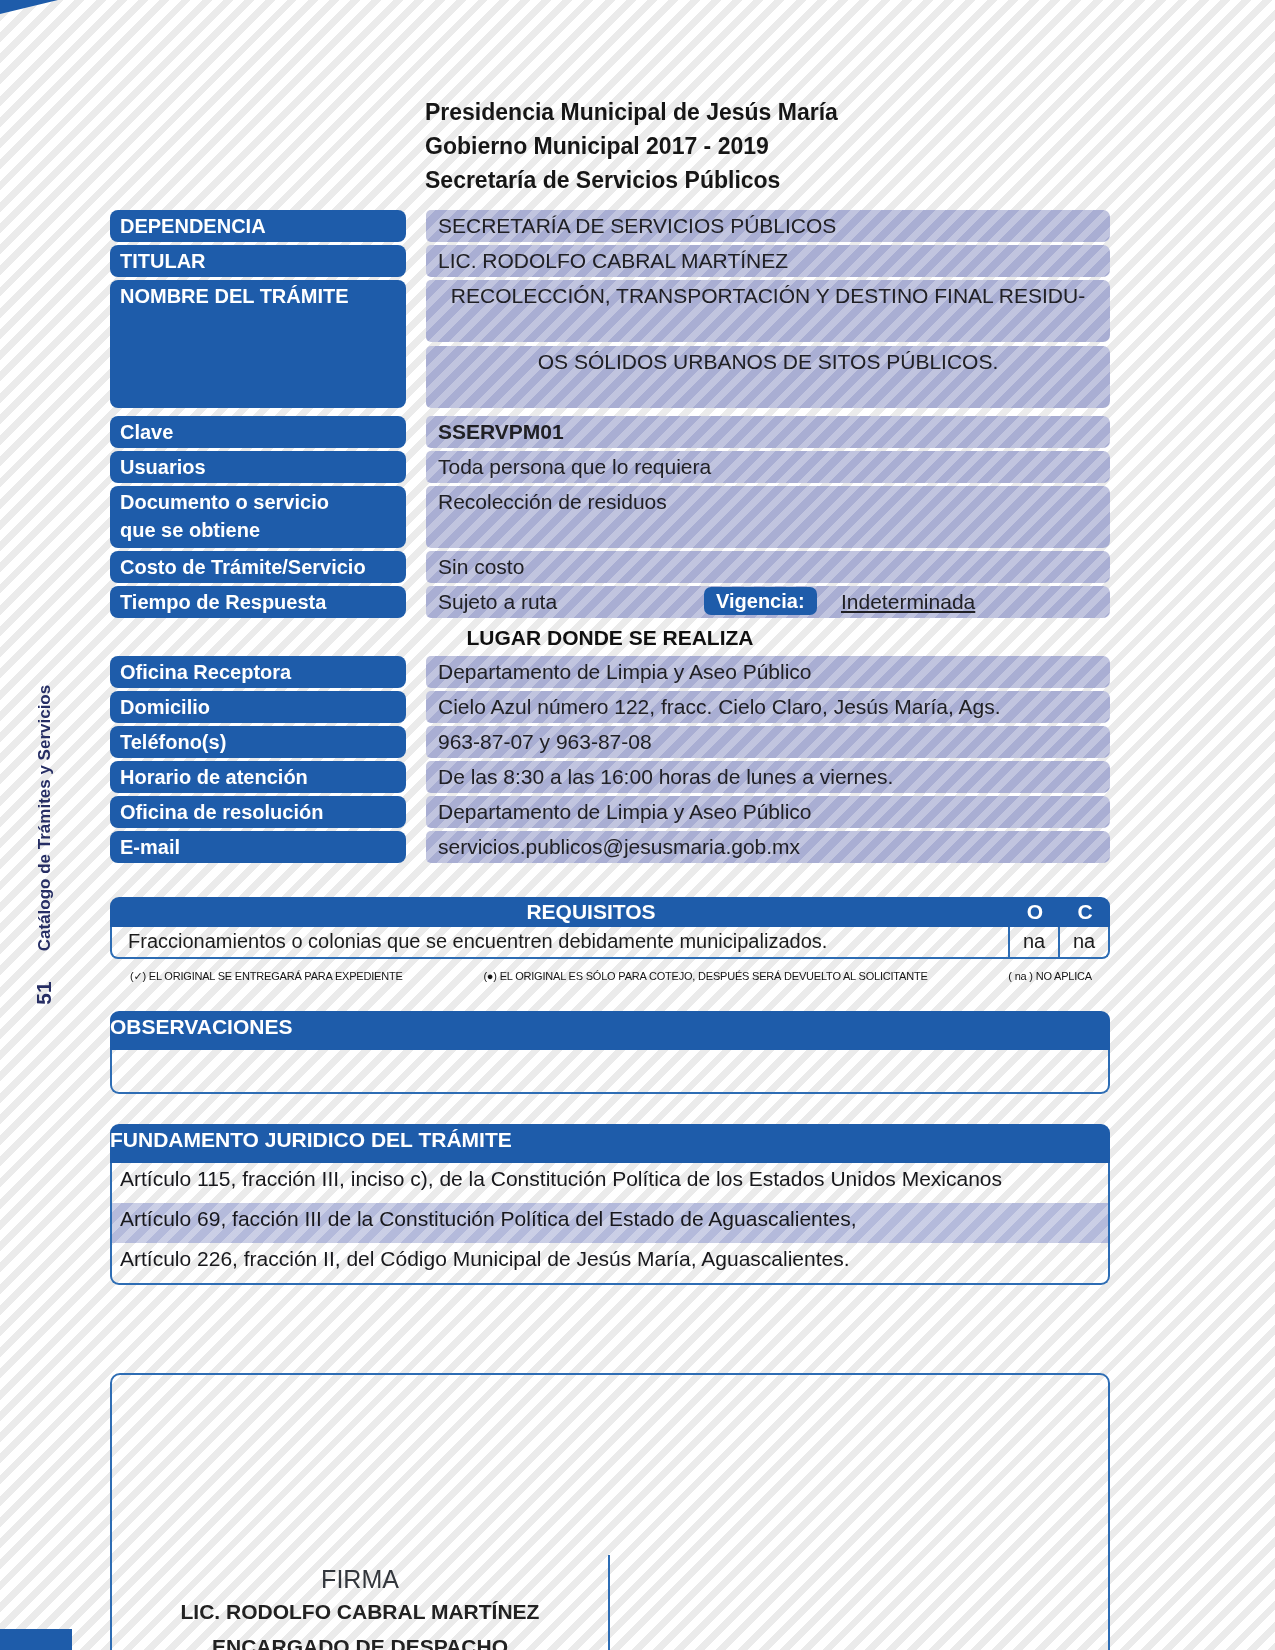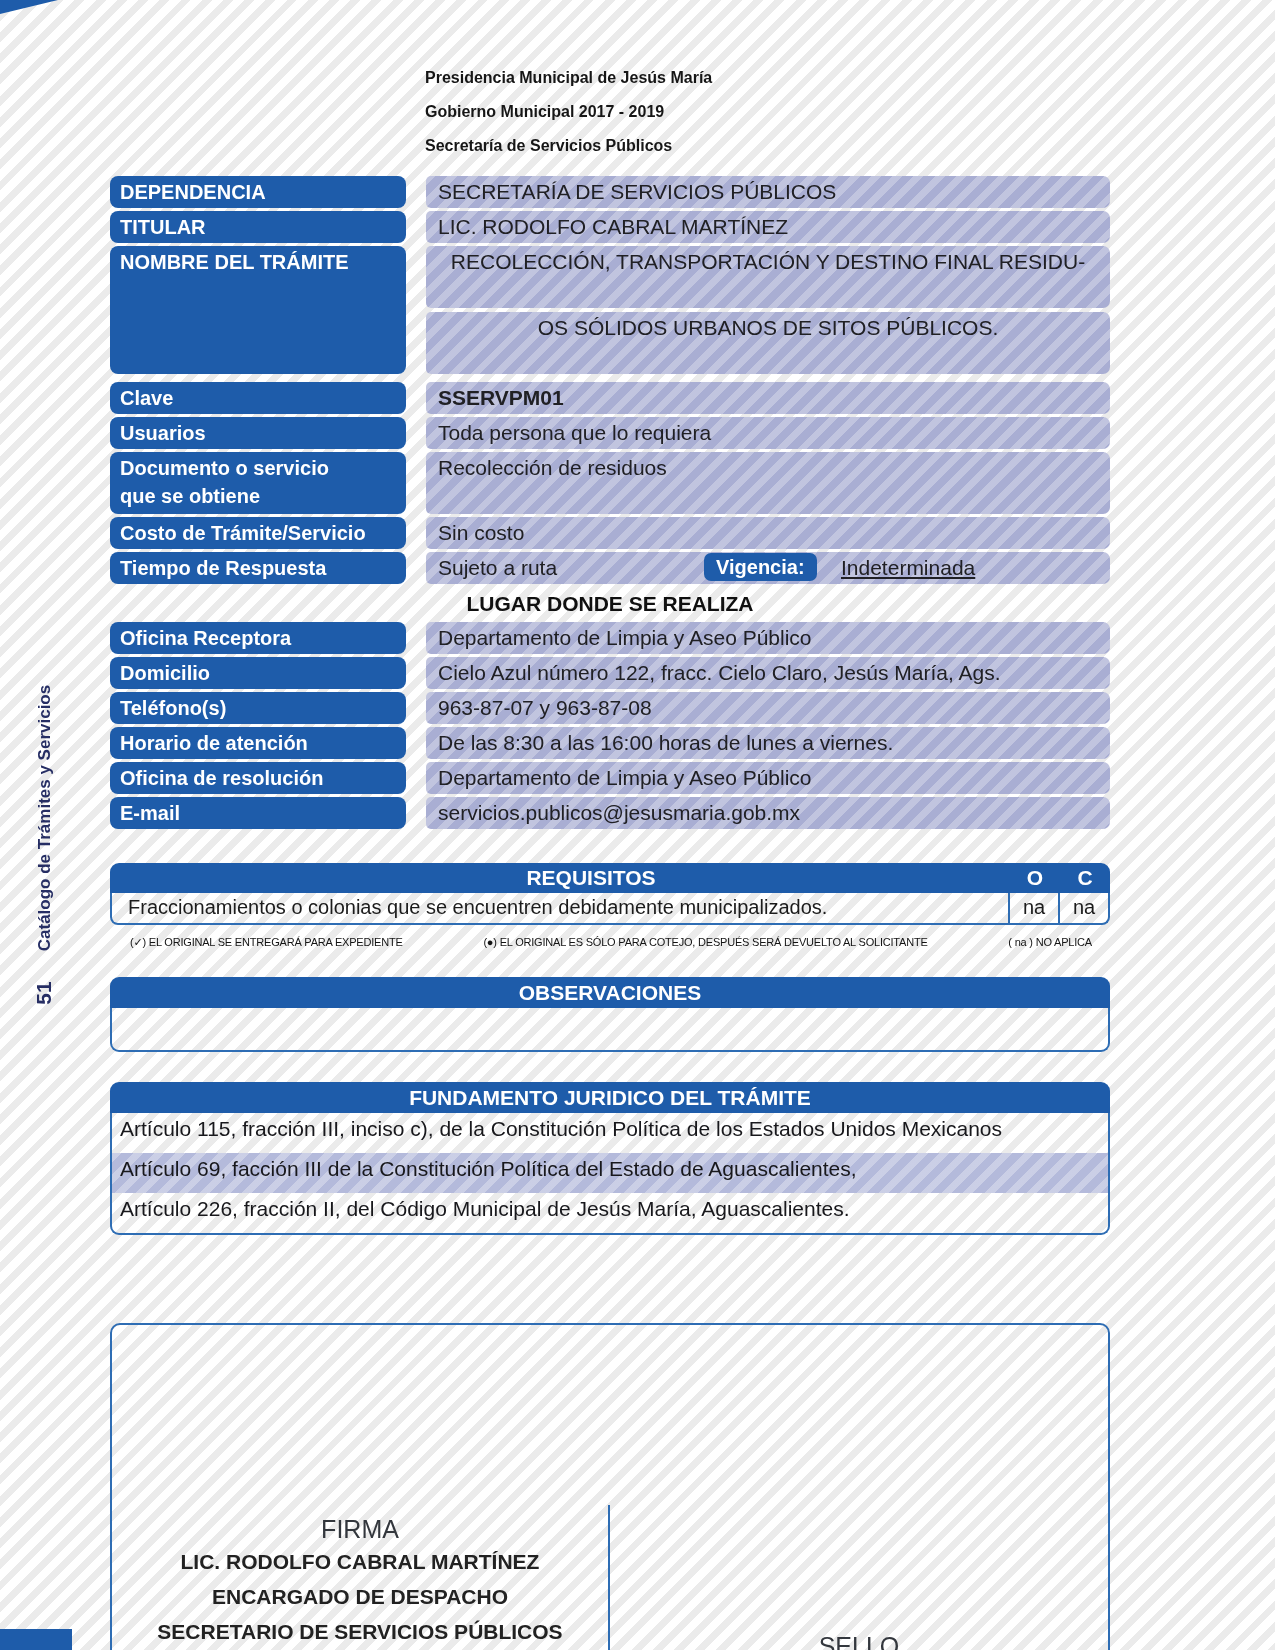--- a/index.html
+++ b/index.html
@@ -12,21 +12,21 @@
   .corner-tl { position:absolute; top:0; left:0; width:58px; height:14px;
     background:#1e5caa; clip-path:polygon(0 0,100% 0,0 100%); }
   .corner-bl { position:absolute; bottom:0; left:0; width:72px; height:21px; background:#1e5caa; }
 
   .side-title { position:absolute; left:45px; top:818px; transform:translate(-50%,-50%) rotate(-90deg);
     white-space:nowrap; font-weight:bold; font-size:17px; color:#262e64; }
   .side-num { position:absolute; left:44px; top:993px; transform:translate(-50%,-50%) rotate(-90deg);
     white-space:nowrap; font-weight:bold; font-size:21px; color:#262e64; }
 
   .content { position:absolute; left:110px; top:0; width:1000px; }
-  .doc-header { margin:61px 0 13px 315px; font-size:16px; font-weight:bold; line-height:34px; color:#161616; }
+  .doc-header { margin:95px 0 13px 315px; font-size:23px; font-weight:bold; line-height:34px; color:#161616; }
 
   .irow { display:flex; align-items:stretch; margin-bottom:3px; }
   .ilabel { flex:0 0 296px; margin-right:20px; background:#1e5caa; border-radius:8px;
     color:#fff; font-weight:bold; font-size:20px; line-height:28px; padding:2px 10px; }
   .ival { flex:1; position:relative;
     background-color:#a9aed3;
     background-image:repeating-linear-gradient(135deg, rgba(255,255,255,.28) 0 7px, rgba(255,255,255,0) 7px 15px);
     border-radius:5px 7px 7px 5px; font-size:21px; line-height:28px; padding:2px 12px; color:#202024;
     white-space:nowrap; }
   .irow.h2 .ilabel, .irow.h2 .ival, .irow.h2 .ival-stack { min-height:62px; }
@@ -48,22 +48,22 @@
   .req-row { display:flex; border:2px solid #2e6db4; border-top:none; border-radius:0 0 8px 8px;
     min-height:32px; font-size:20px; color:#1c1c1c; align-items:stretch; }
   .req-text { flex:1; padding:3px 16px; }
   .req-cell { width:50px; border-left:2px solid #2e6db4; text-align:center; padding:3px 0; }
 
   .legend { margin-top:11px; display:flex; justify-content:space-between; padding:0 18px 0 20px;
     font-size:11px; color:#141414; letter-spacing:-.2px; }
   .legend-item { white-space:nowrap; }
 
   .boxsec { margin-top:28px; }
-  .box-header { background:#1e5caa; color:#fff; font-weight:bold; font-size:21px; text-align:center;
-    height:31px; line-height:31px; border-radius:9px 9px 0 0; }
+  .box-header { background:#1e5caa; color:#fff; font-weight:bold; font-size:21px; text-align:left;
+    height:39px; line-height:31px; border-radius:9px 9px 0 0; }
   .obs-body { height:44px; border:2px solid #2e6db4; border-top:none; border-radius:0 0 9px 9px; }
 
   .fund { margin-top:30px; }
   .fund-body { border:2px solid #2e6db4; border-top:none; border-radius:0 0 9px 9px; overflow:hidden; }
   .fund-item { font-size:21px; line-height:31px; height:40px; padding-left:8px; color:#18181c; white-space:nowrap; }
   .fund-item.alt { background-color:#b4badb;
     background-image:repeating-linear-gradient(135deg, rgba(255,255,255,.3) 0 7px, rgba(255,255,255,0) 7px 15px); }
 
   .fs { margin-top:88px; height:340px; border:2px solid #2e6db4; border-radius:10px; display:flex;align-items:flex-end; }
   .fs-left { width:498px; border-right:2px solid #2e6db4; display:flex; flex-direction:column; align-items:center; }

